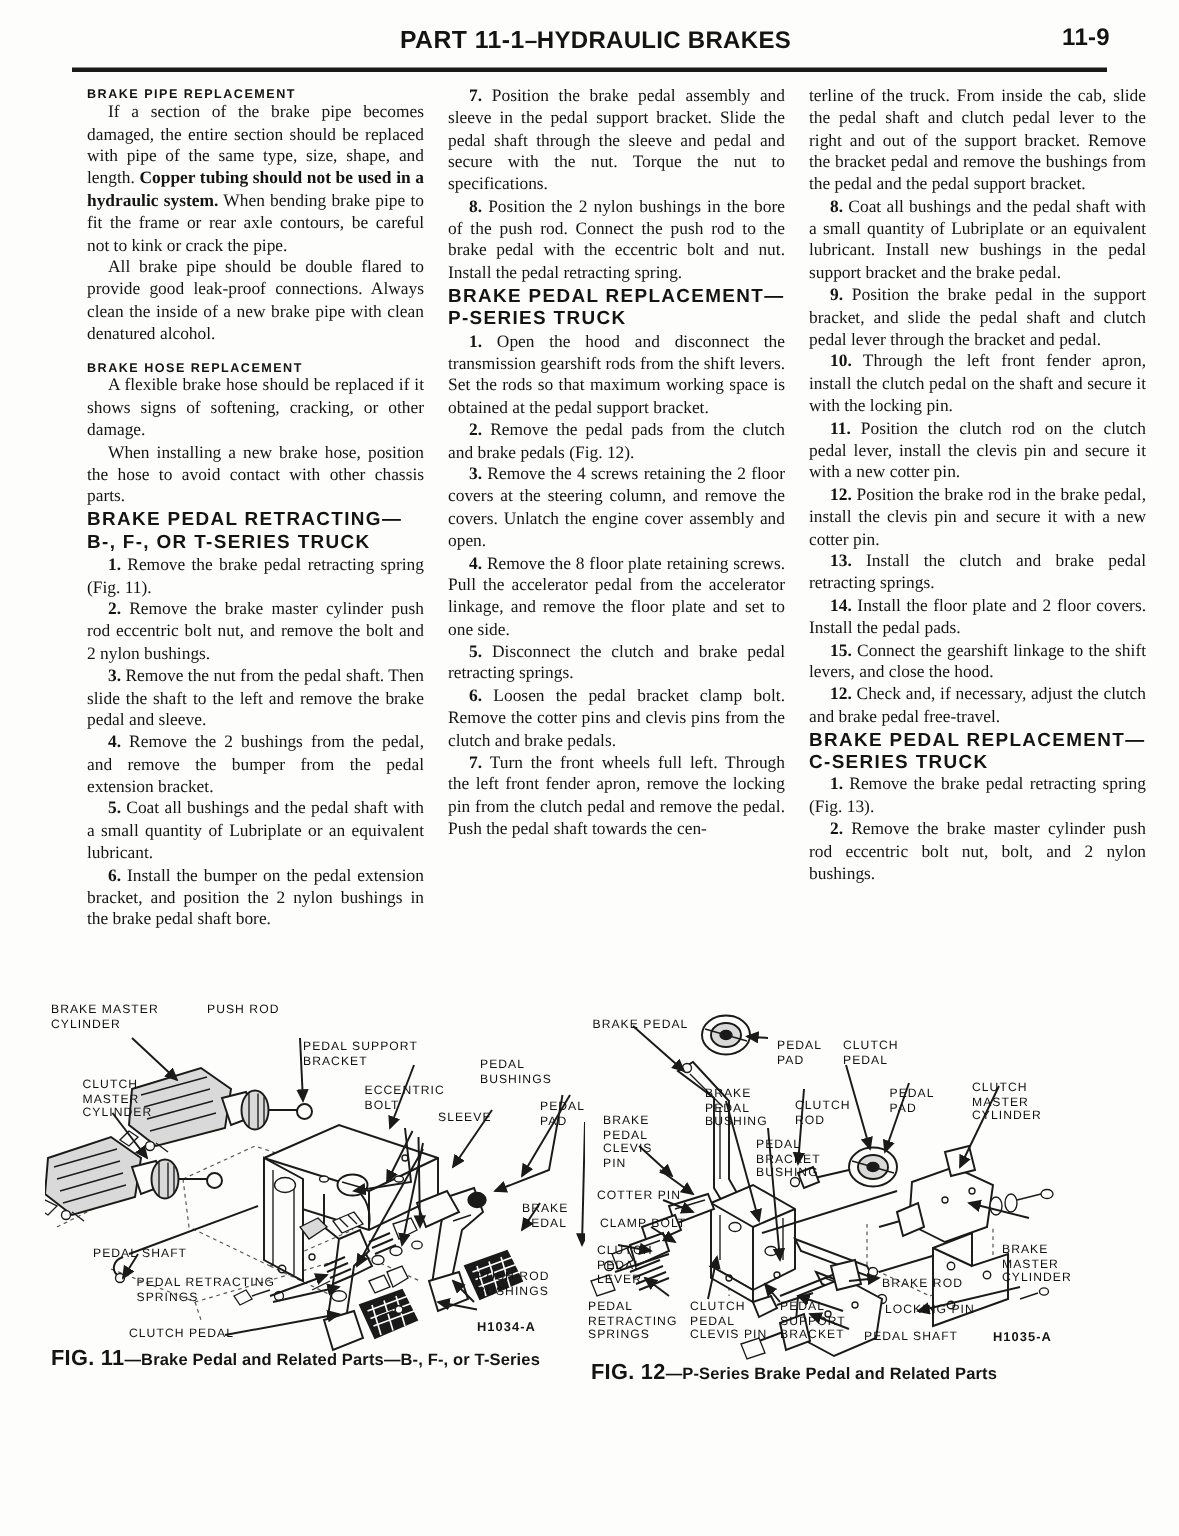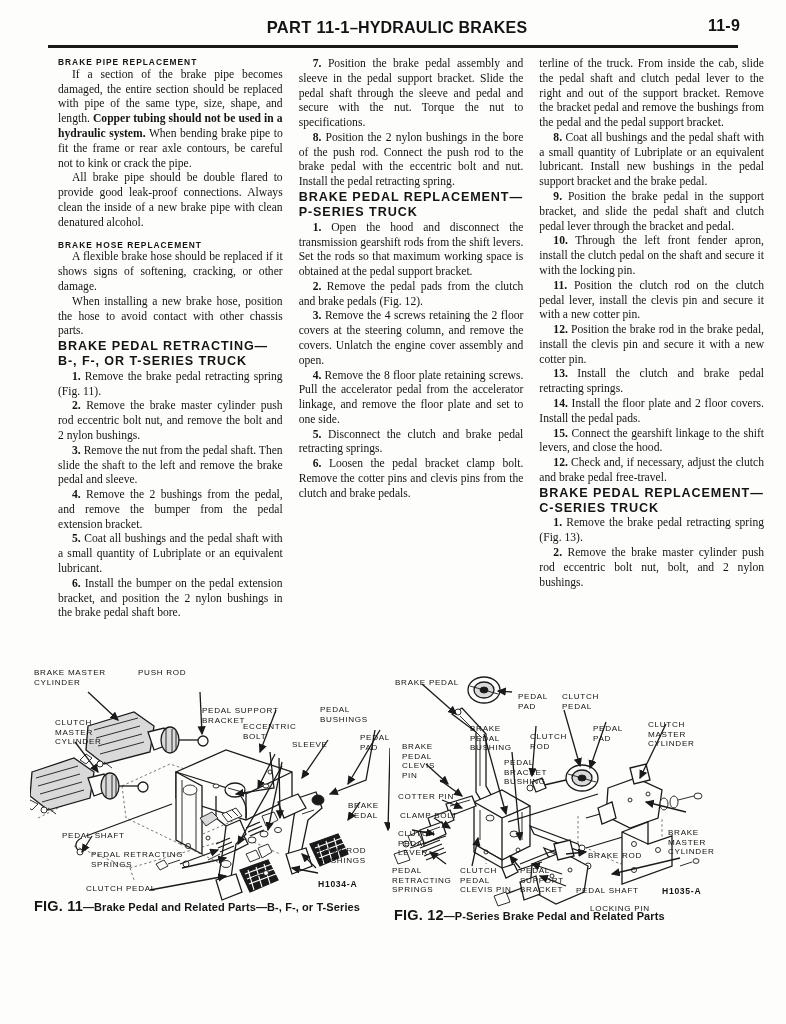--- a/index.html
+++ b/index.html
@@ -226,20 +226,21 @@
       <p><span class="stepnum">8.</span><span> Position the 2 nylon bushings in the bore of the push rod. Connect the push rod to the brake pedal with the eccentric bolt and nut. Install the pedal retracting spring.</span></p>
 
       <p class="sechead">BRAKE PEDAL REPLACEMENT— P-SERIES TRUCK</p>
 
       <p><span class="stepnum">1.</span><span> Open the hood and disconnect the transmission gearshift rods from the shift levers. Set the rods so that maximum working space is obtained at the pedal support bracket.</span></p>
       <p><span class="stepnum">2.</span><span> Remove the pedal pads from the clutch and brake pedals (Fig. 12).</span></p>
       <p><span class="stepnum">3.</span><span> Remove the 4 screws retaining the 2 floor covers at the steering column, and remove the covers. Unlatch the engine cover assembly and open.</span></p>
       <p><span class="stepnum">4.</span><span> Remove the 8 floor plate retaining screws. Pull the accelerator pedal from the accelerator linkage, and remove the floor plate and set to one side.</span></p>
       <p><span class="stepnum">5.</span><span> Disconnect the clutch and brake pedal retracting springs.</span></p>
       <p><span class="stepnum">6.</span><span> Loosen the pedal bracket clamp bolt. Remove the cotter pins and clevis pins from the clutch and brake pedals.</span></p>
+      <p><span class="stepnum">7.</span><span> Turn the front wheels full left. Through the left front fender apron, remove the locking pin from the clutch pedal and remove the pedal. Push the pedal shaft towards the cen-</span></p>
     </div>
 
     <div class="col">
       <p class="noindent">terline of the truck. From inside the cab, slide the pedal shaft and clutch pedal lever to the right and out of the support bracket. Remove the bracket pedal and remove the bushings from the pedal and the pedal support bracket.</p>
 
       <p><span class="stepnum">8.</span><span> Coat all bushings and the pedal shaft with a small quantity of Lubriplate or an equivalent lubricant. Install new bushings in the pedal support bracket and the brake pedal.</span></p>
       <p><span class="stepnum">9.</span><span> Position the brake pedal in the support bracket, and slide the pedal shaft and clutch pedal lever through the bracket and pedal.</span></p>
       <p><span class="stepnum">10.</span><span> Through the left front fender apron, install the clutch pedal on the shaft and secure it with the locking pin.</span></p>
       <p><span class="stepnum">11.</span><span> Position the clutch rod on the clutch pedal lever, install the clevis pin and secure it with a new cotter pin.</span></p>
       <p><span class="stepnum">12.</span><span> Position the brake rod in the brake pedal, install the clevis pin and secure it with a new cotter pin.</span></p>
@@ -399,21 +400,21 @@
         <defs>
           <marker id="ah11" markerWidth="7" markerHeight="7" refX="6" refY="3.2" orient="auto">
             <path d="M0,0 L7,3.2 L0,6.4 Z" fill="#1a1a1a"></path>
           </marker>
         </defs>
       </svg>
 
       <div class="fig-label l" style="left:4px;  top:0px;">BRAKE MASTER
 CYLINDER</div>
       <div class="fig-label l" style="left:108px;top:0px;">PUSH ROD</div>
-      <div class="fig-label l" style="left:172px;top:25px;margin-top:13px;">PEDAL SUPPORT
+      <div class="fig-label l" style="left:172px;top:25px;">PEDAL SUPPORT
 BRACKET</div>
       <div class="fig-label l" style="left:213px;top:54px;">ECCENTRIC
 BOLT</div>
       <div class="fig-label l" style="left:290px;top:37px;">PEDAL
 BUSHINGS</div>
       <div class="fig-label l" style="left:330px;top:65px;">PEDAL
 PAD</div>
       <div class="fig-label l" style="left:25px; top:50px;">CLUTCH
 MASTER
 CYLINDER</div>
@@ -612,21 +613,21 @@
 RETRACTING
 SPRINGS</div>
       <div class="fig-label l" style="left:70px;  top:198px;">CLUTCH
 PEDAL
 CLEVIS PIN</div>
       <div class="fig-label l" style="left:130px; top:198px;">PEDAL
 SUPPORT
 BRACKET</div>
       <div class="fig-label l" style="left:186px; top:218px;">PEDAL SHAFT</div>
       <div class="fig-label l" style="left:198px; top:183px;">BRAKE ROD</div>
-      <div class="fig-label l" style="left:200px; top:200px;margin-top:36px;">LOCKING PIN</div>
+      <div class="fig-label l" style="left:200px; top:200px;">LOCKING PIN</div>
       <div class="fig-label l" style="left:278px; top:160px;">BRAKE
 MASTER
 CYLINDER</div>
 
       <div class="fig-code" style="left:272px; top:218px;">H1035-A</div>
 
       <div class="fig-caption" style="left:4px; top:237px; width:366px;"><span class="fignum">FIG. 12</span><span class="captxt">—</span><span class="captxt">P-Series Brake Pedal and Related Parts</span></div>
     </div>
   </div>
 </div>

